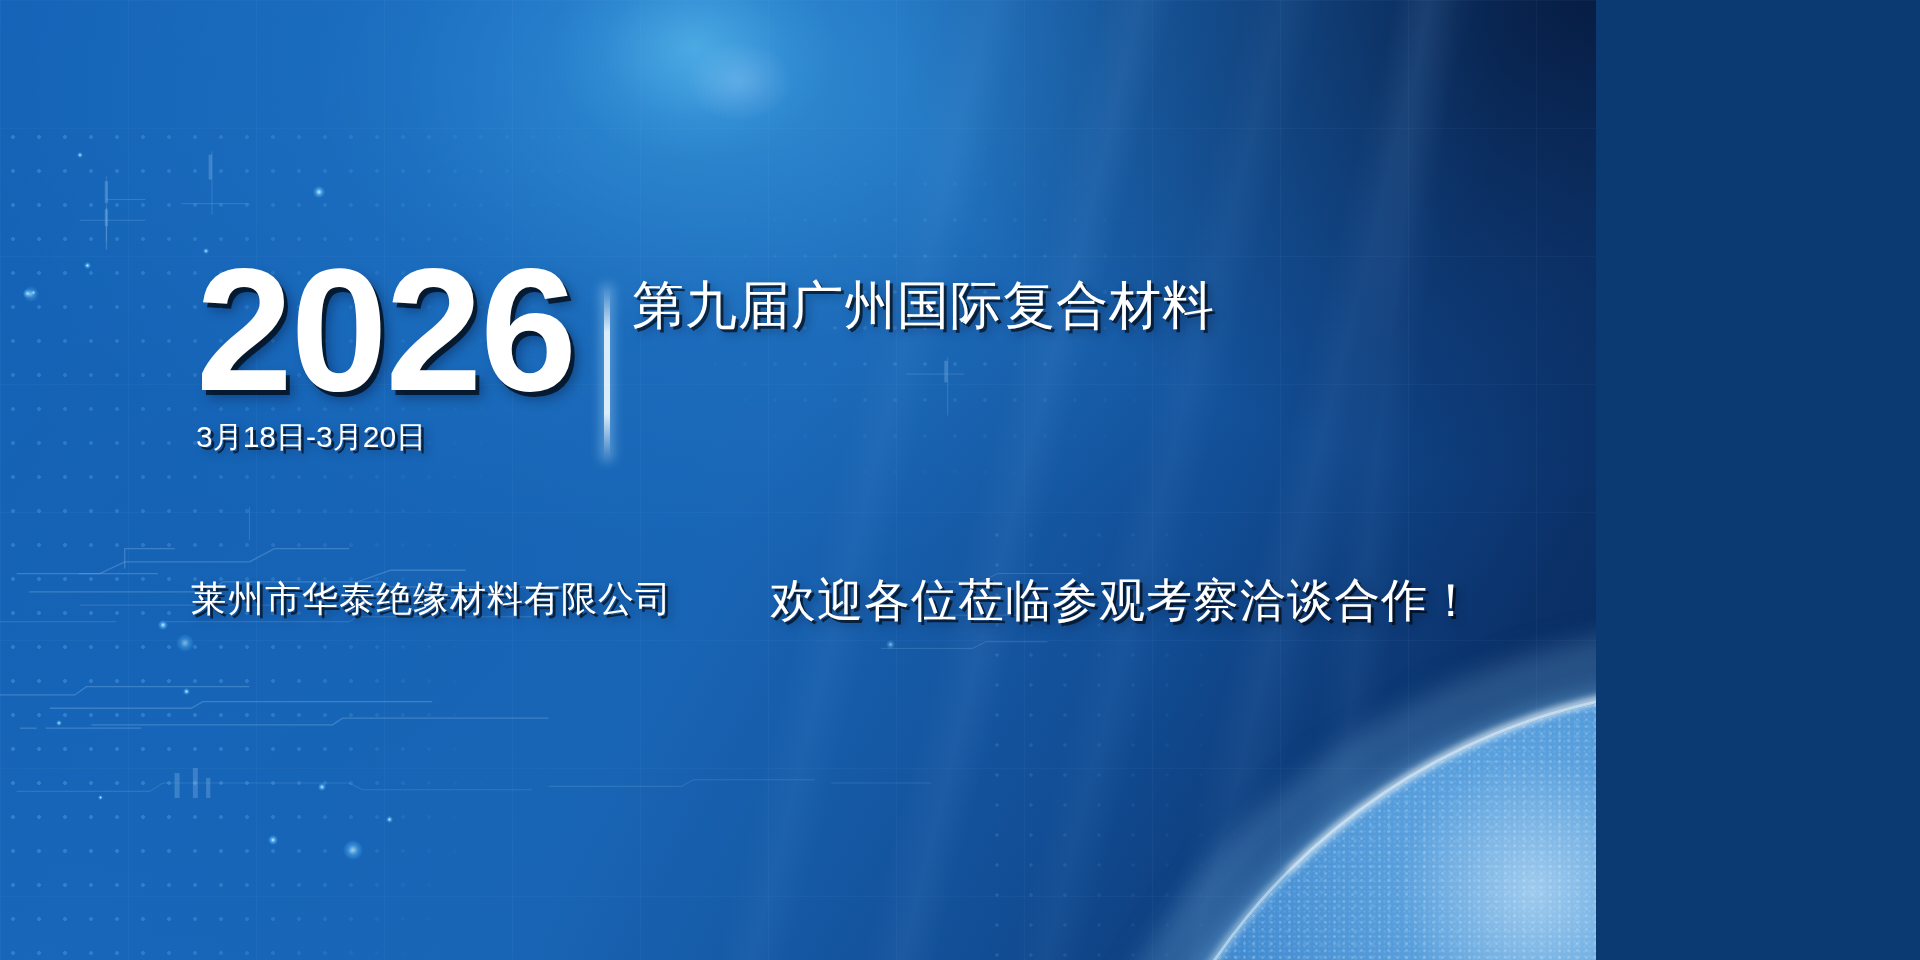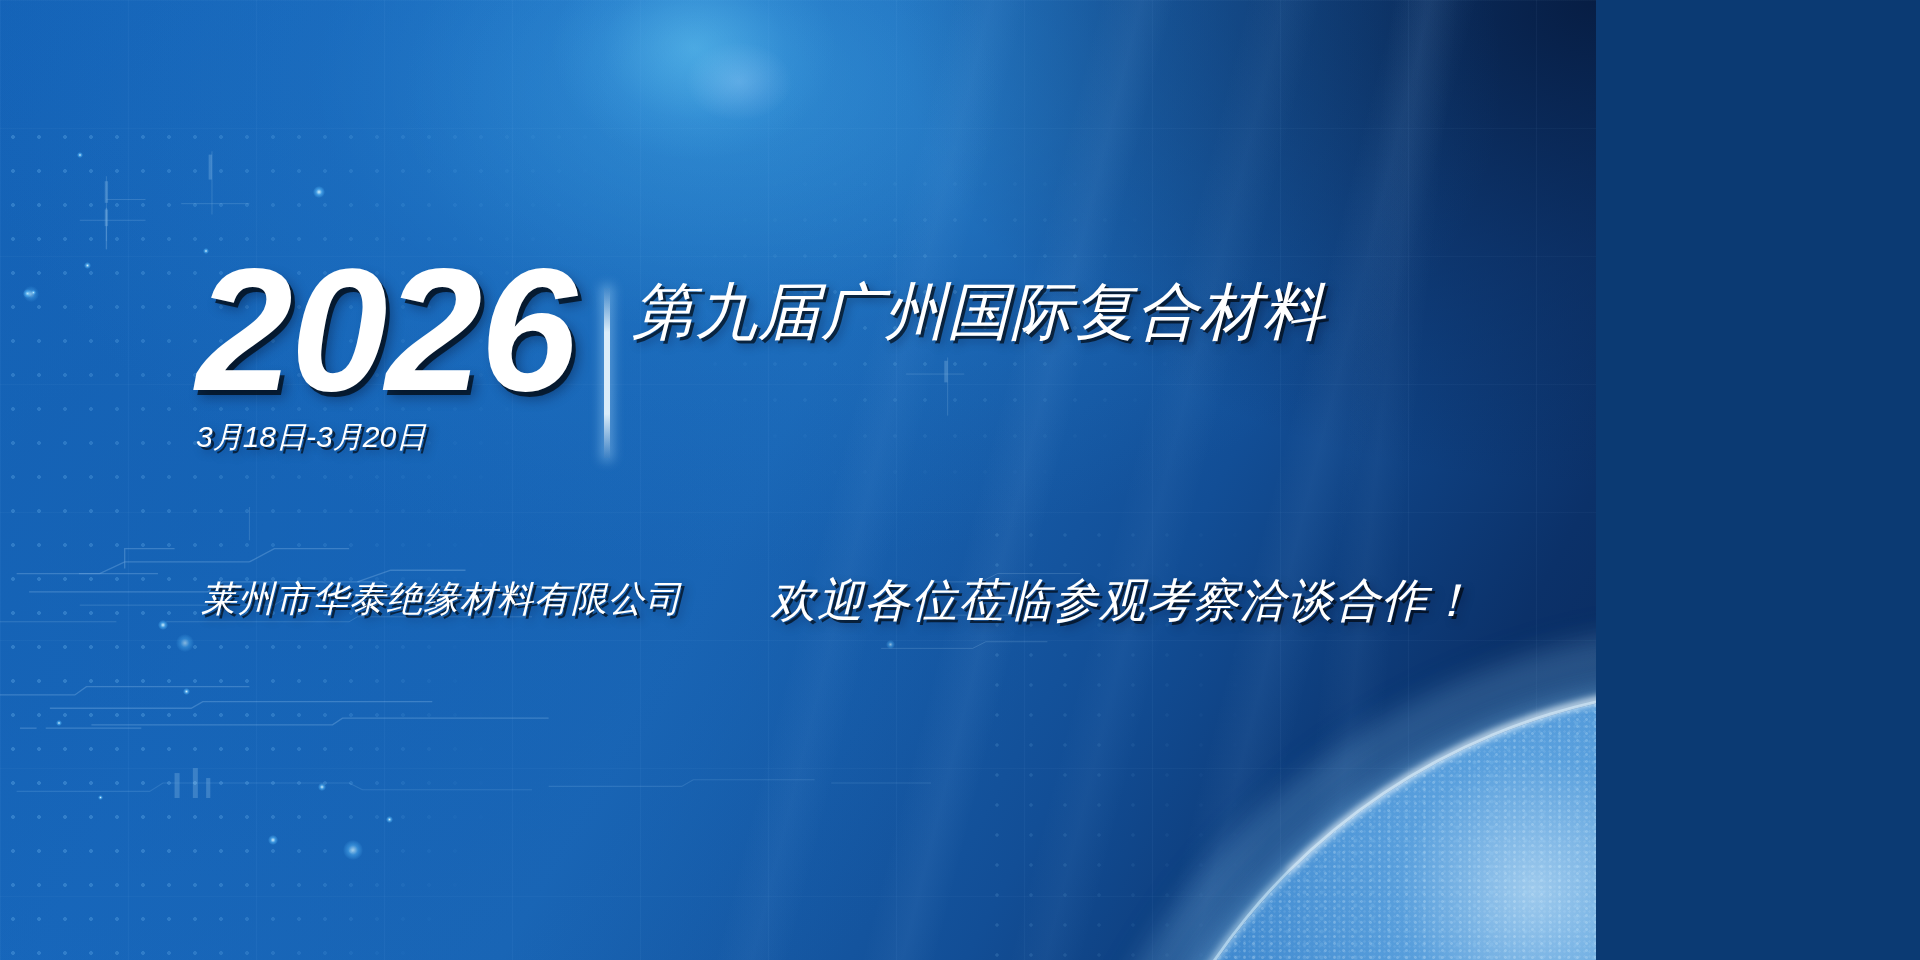--- a/index.html
+++ b/index.html
@@ -8,21 +8,20 @@
     background: #0b3a73;
   }
   #banner {
     position: relative;
     width: 1596px;
     height: 960px;
     overflow: hidden;
     font-family: "Liberation Sans", "DejaVu Sans", sans-serif;
     background: #0369a1;
     user-select: none;
-    font-style: italic;
   }
 
   
   .layer { position: absolute; inset: 0; pointer-events: none; }
 
   
   #bg-base {
     background:
       radial-gradient(1100px 700px at 46% 8%, rgba(60,160,225,0.50) 0%, rgba(40,130,205,0.22) 38%, rgba(0,0,0,0) 70%),
       radial-gradient(900px 620px at 100% 0%, rgba(6,26,62,0.92) 0%, rgba(10,38,84,0.55) 42%, rgba(0,0,0,0) 78%),
@@ -198,31 +197,31 @@
     background: linear-gradient(to bottom, rgba(215,240,255,0.18) 0%, rgba(235,248,255,0.92) 26%, rgba(235,248,255,0.92) 74%, rgba(215,240,255,0.18) 100%);
     box-shadow: 0 0 12px 3px rgba(170,220,255,0.45);
   }
 
   #title-block {
     position: absolute;
     left: 632px;
     top: 274px;
   }
   .title-line {
-    font-size: 62px;
+    font-size: 52px;
     line-height: 1.23;
     font-weight: 400;
     color: #ffffff;
     white-space: nowrap;
     letter-spacing: 1px;
   }
 
   #company {
     position: absolute;
-    left: 201px;
+    left: 191px;
     top: 575px;
     font-size: 36px;
     color: #ffffff;
     letter-spacing: 1px;
     white-space: nowrap;
   }
   #welcome {
     position: absolute;
     left: 770px;
     top: 570px;

